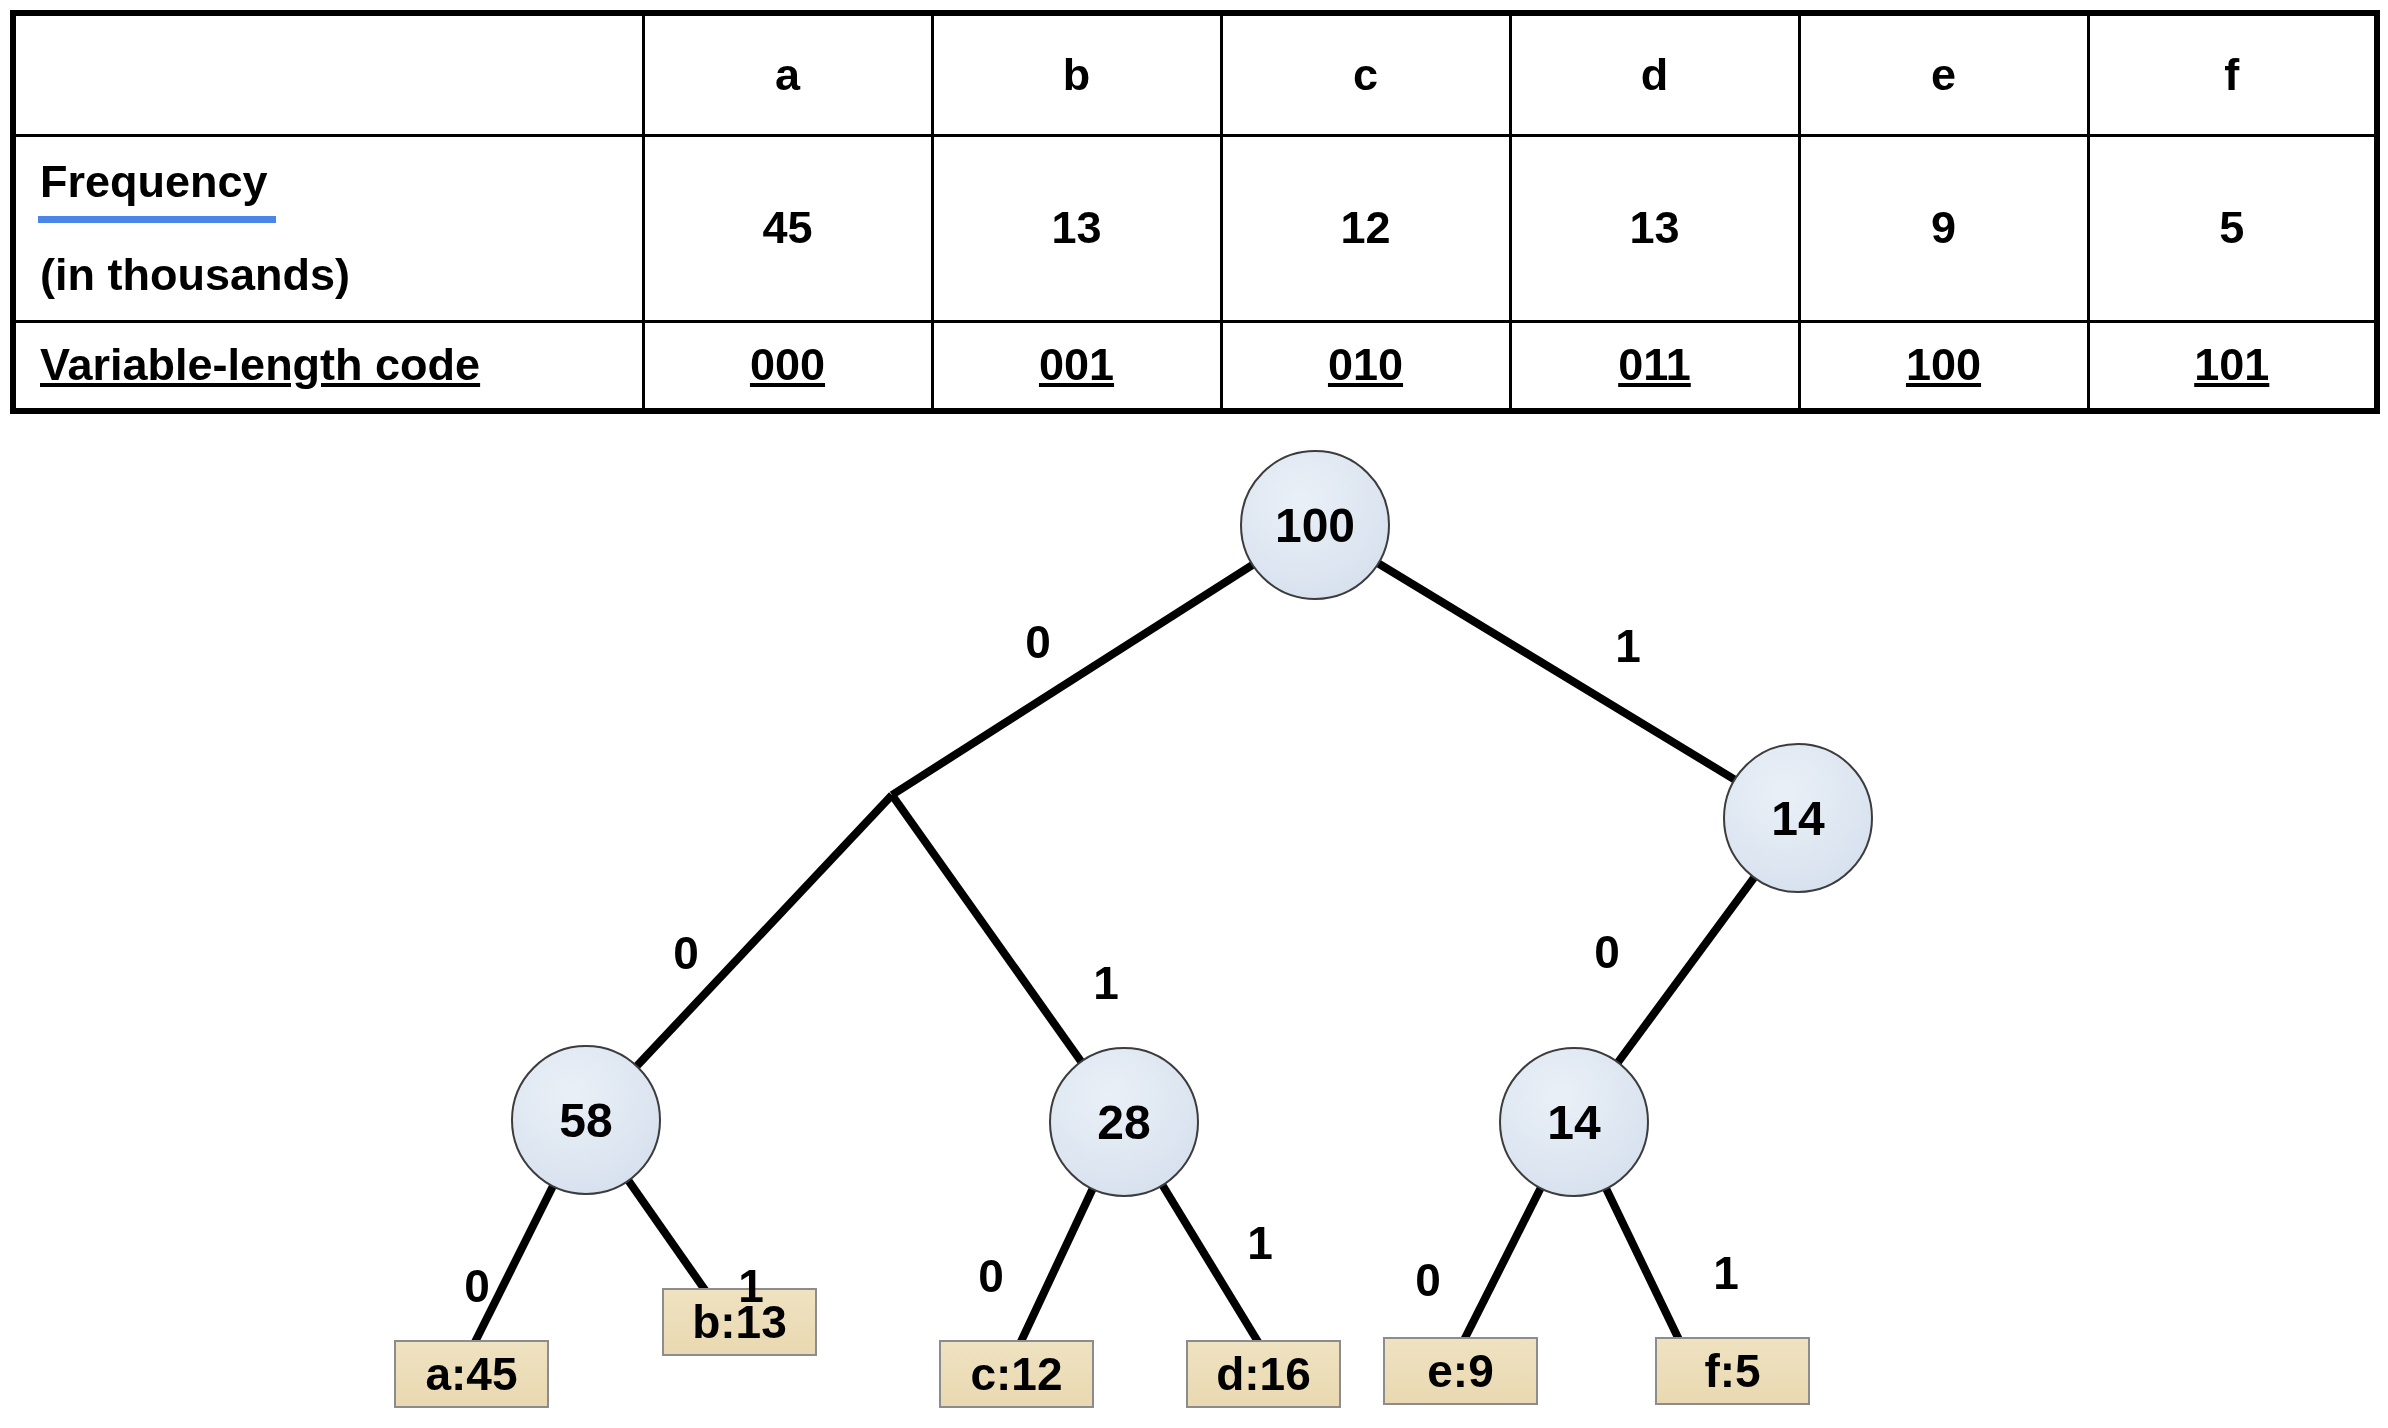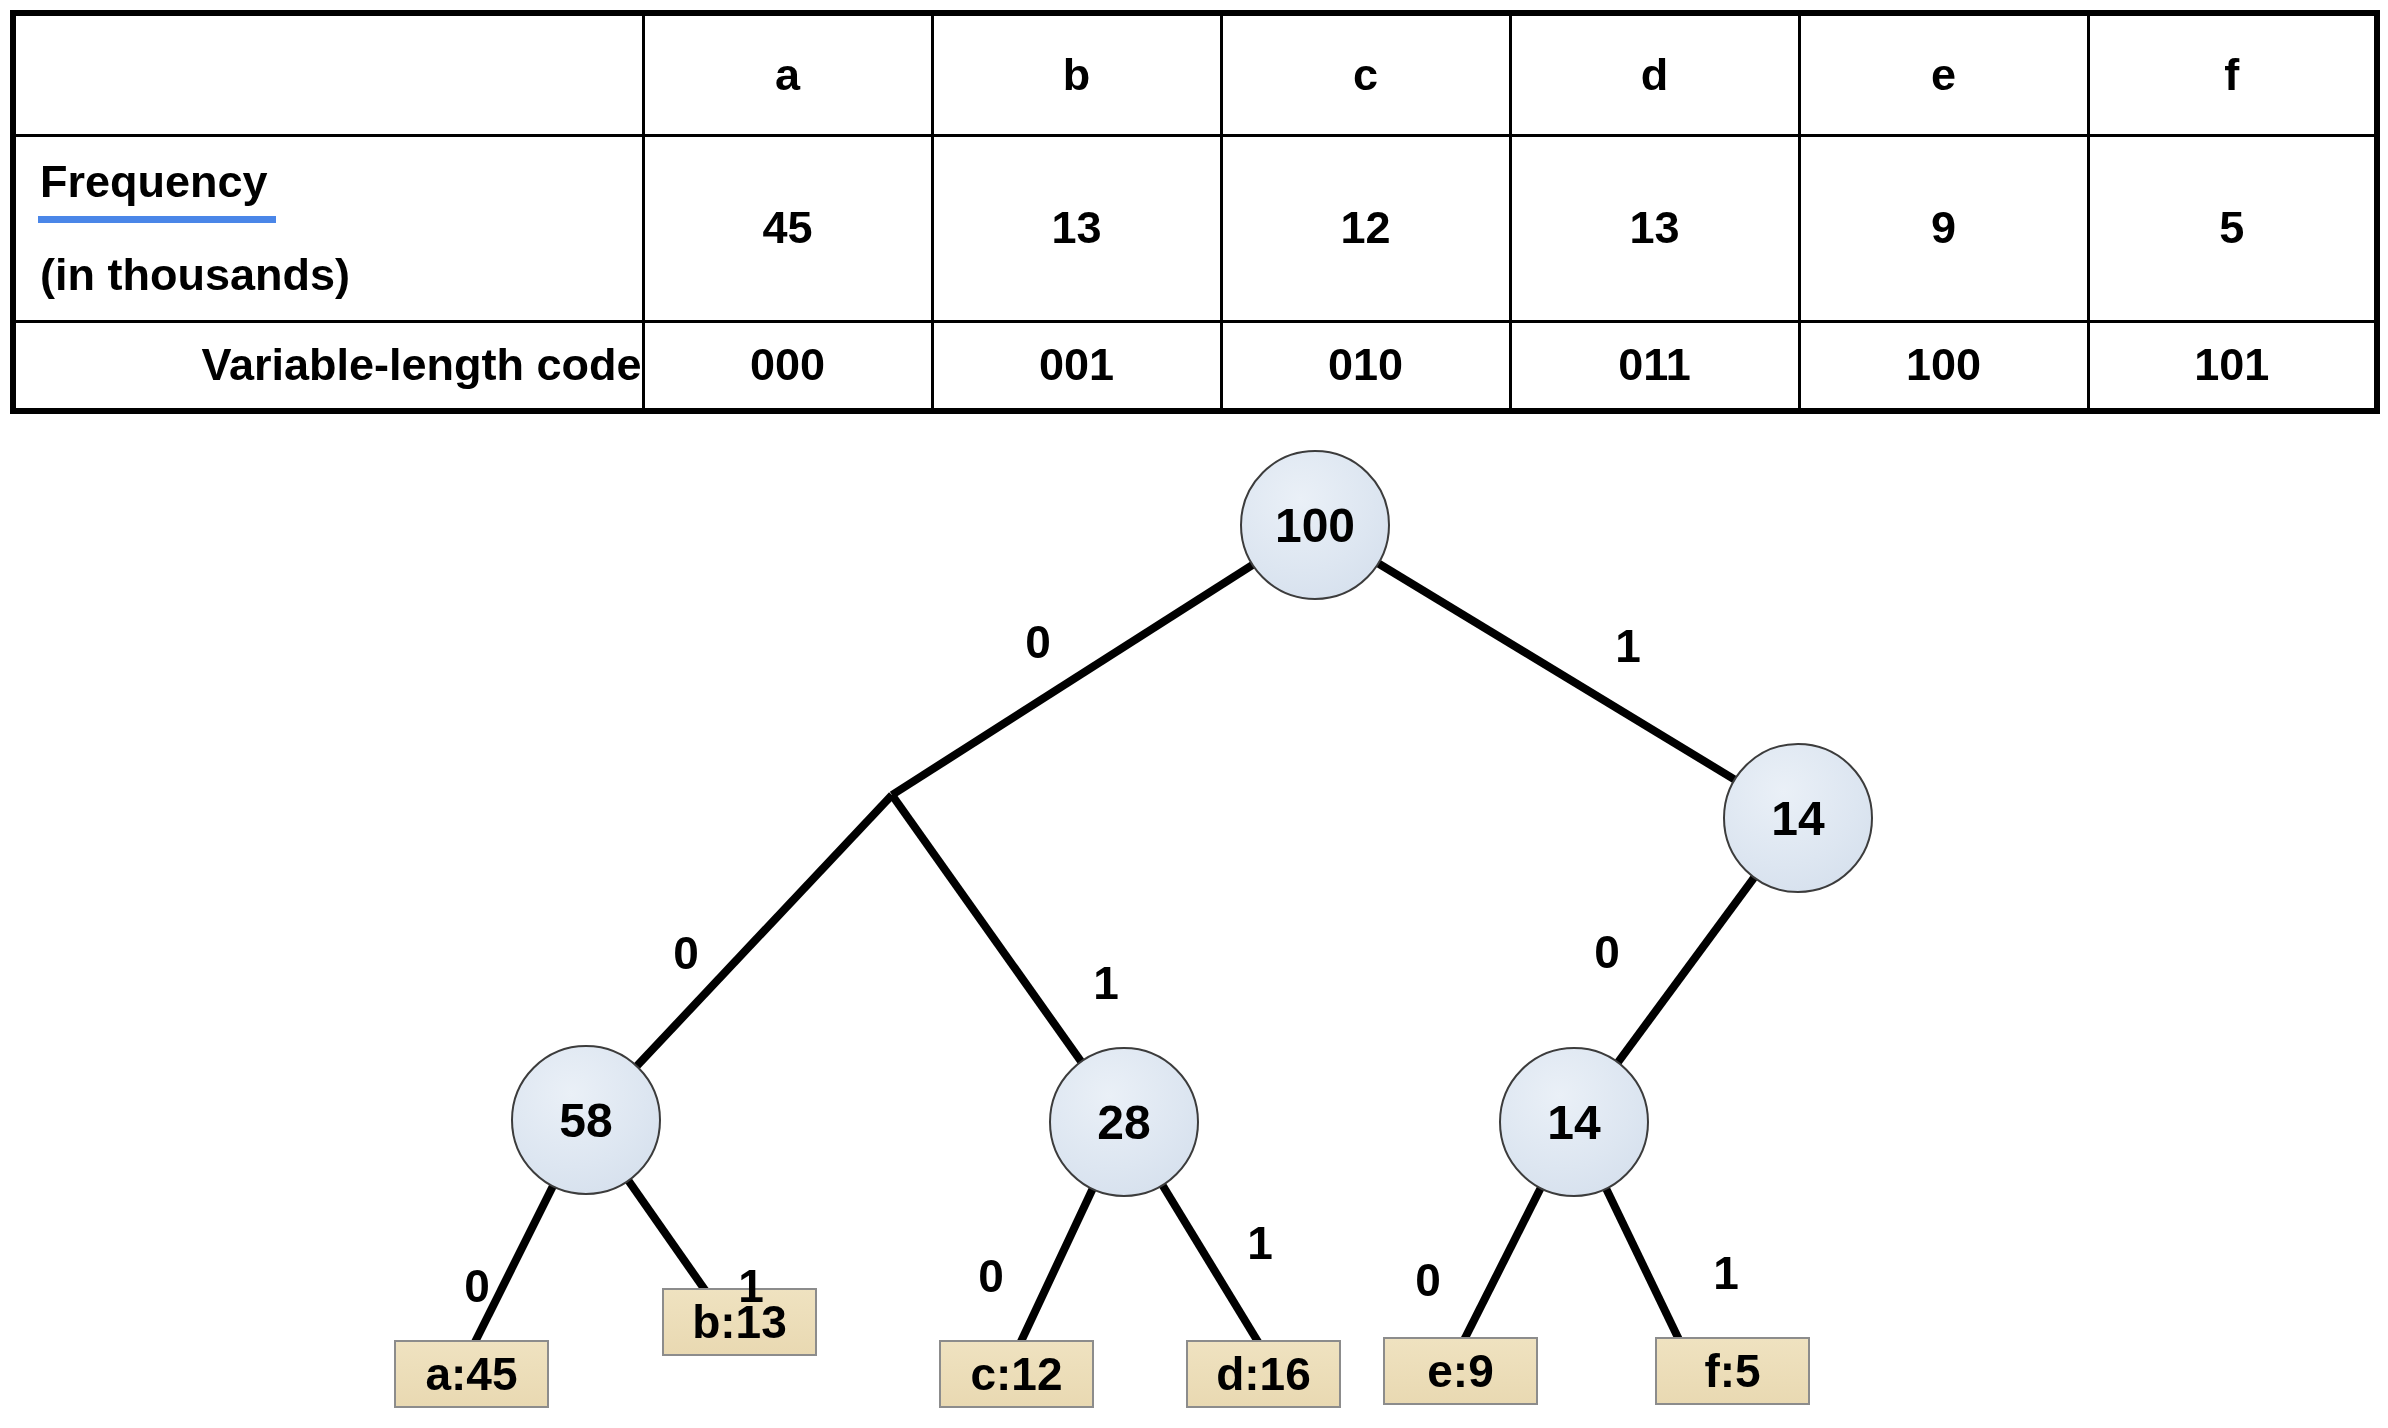--- a/index.html
+++ b/index.html
@@ -12,24 +12,24 @@
   .freq-table{
     position:absolute;left:10px;top:10px;width:2368px;
     border-collapse:collapse;table-layout:fixed;
     border:6px solid #000;
   }
   .freq-table td{
     border:3px solid #000;
     font-weight:bold;font-size:45px;text-align:center;vertical-align:middle;
     padding:0;
   }
-  .freq-table td.rowlabel{text-align:right;padding-left:24px;margin-top:42px;}
+  .freq-table td.rowlabel{text-align:left;padding-left:24px;margin-top:42px;}
   .r-head{height:122px;}
   .r-freq{height:186px;}
-  .r-code{height:90px;}
+  .r-code{height:90px;text-decoration:underline;}
   .label-stack{display:flex;flex-direction:column;align-items:flex-start;gap:26px;}
   .freq-underline{
     display:inline-block;
     border-bottom:7px solid #4a86e8;
     padding:0 8px 8px 2px;margin-left:-2px;
   }
 
   
   .edges-svg{position:absolute;left:0;top:0;}
   .edges-svg line{stroke:#000;stroke-width:8;}

